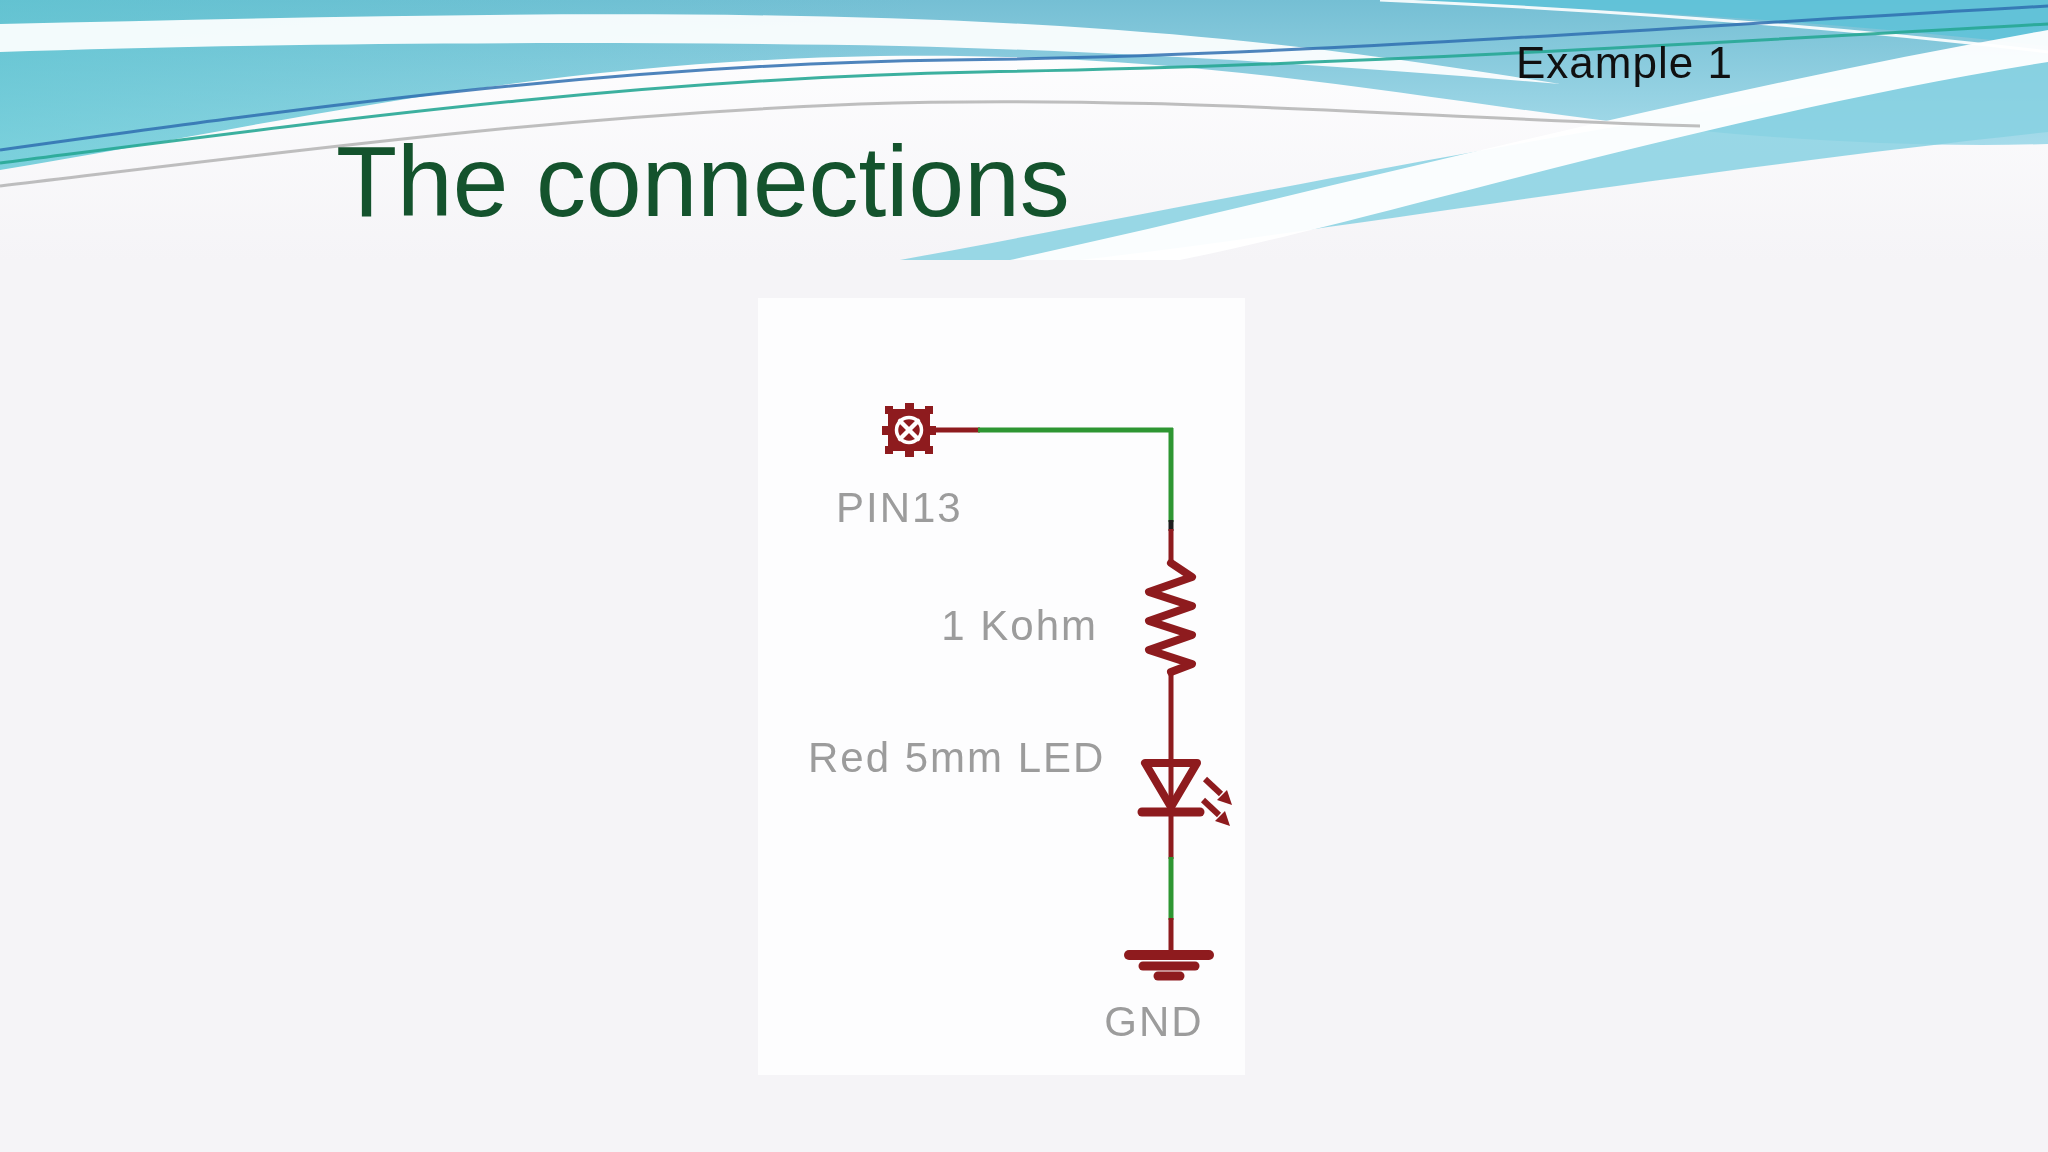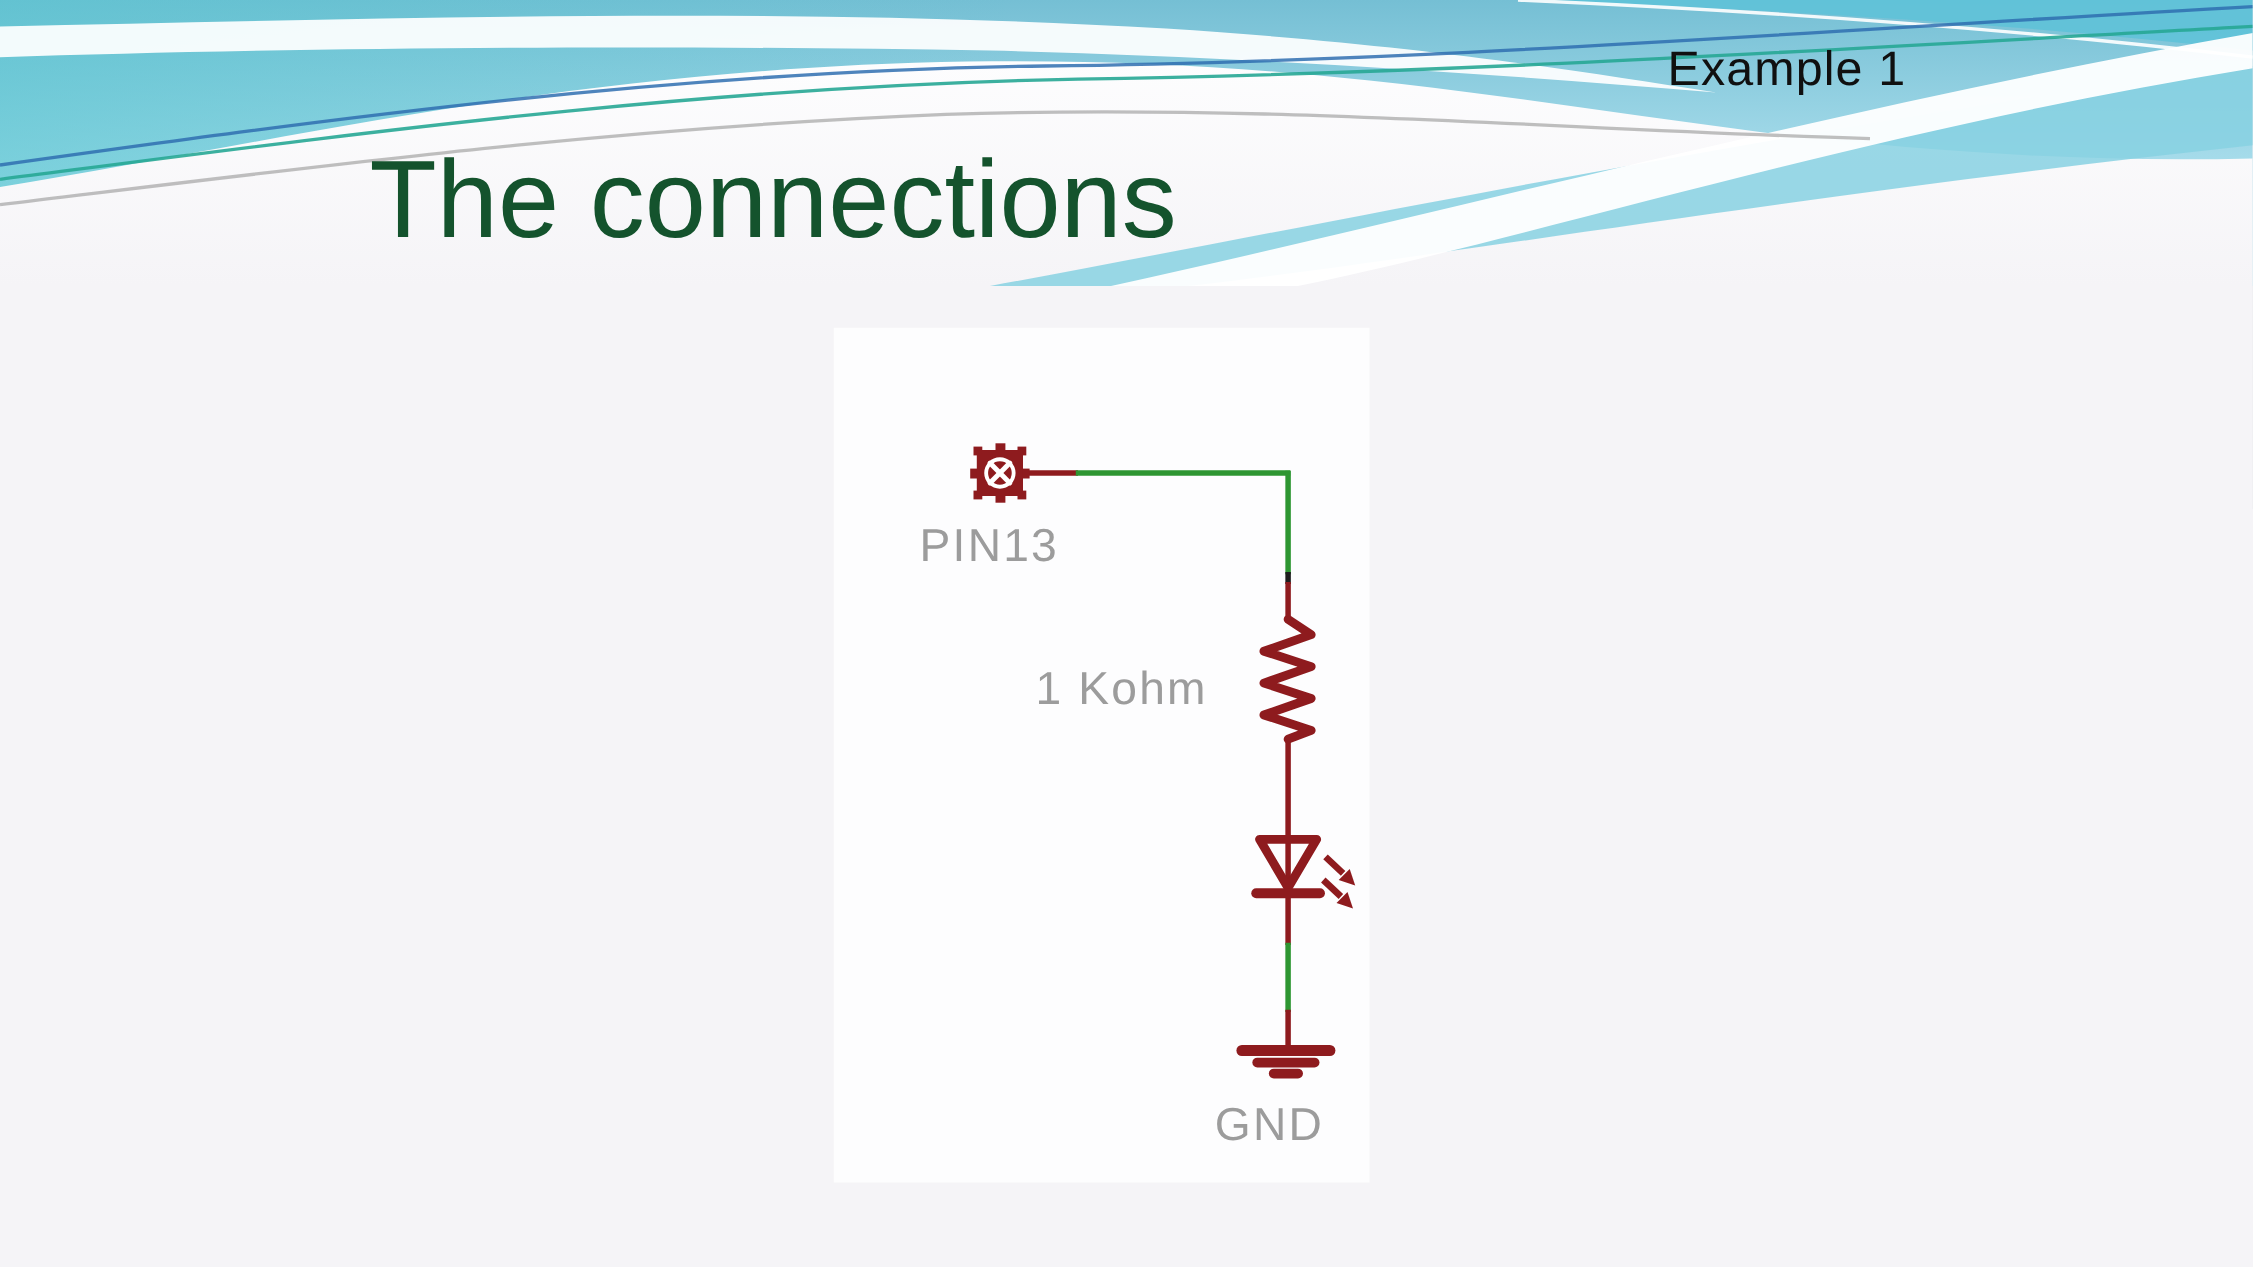--- a/index.html
+++ b/index.html
@@ -27,21 +27,21 @@
     background:#fdfdfe;
   }
   .circuit-svg{position:absolute;left:0;top:0;}
   .sch-label{
     position:absolute;
     color:#9c9c9c;
     font-size:42px;
     letter-spacing:2px;
     white-space:nowrap;
   }
-  .lbl-pin{left:78px;top:174px;}
+  .lbl-pin{left:78px;top:186px;}
   .lbl-res{left:175px;top:304px;width:165px;text-align:right;}
   .lbl-led{left:50px;top:436px;}
   .lbl-gnd{left:336px;top:700px;width:120px;text-align:center;}
 </style>
 </head>
 <body>
 
 <div class="slide">
 
   <svg class="header-svg" width="2048" height="260" viewBox="0 0 2048 260" aria-hidden="true">
@@ -140,16 +140,17 @@
 
       <g>
         <line x1="371" y1="657" x2="451" y2="657" stroke="#8e1b1e" stroke-width="10" stroke-linecap="round"></line>
         <line x1="385" y1="668" x2="437" y2="668" stroke="#8e1b1e" stroke-width="9" stroke-linecap="round"></line>
         <line x1="400" y1="678" x2="422" y2="678" stroke="#8e1b1e" stroke-width="9" stroke-linecap="round"></line>
       </g>
     </svg>
 
     <div class="sch-label lbl-pin">PIN13</div>
     <div class="sch-label lbl-res">1 Kohm</div>
+    <div class="sch-label lbl-led">Red 5mm LED</div>
     <div class="sch-label lbl-gnd">GND</div>
   </div>
 
 </div>
 
 </body></html>

